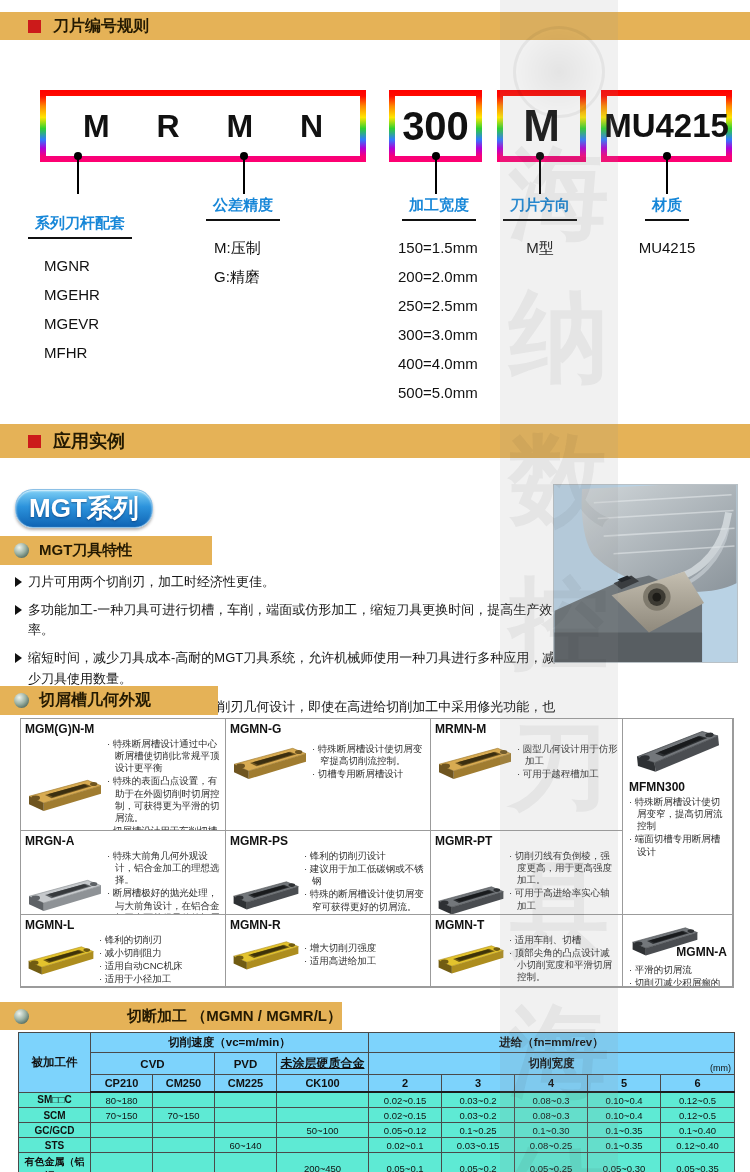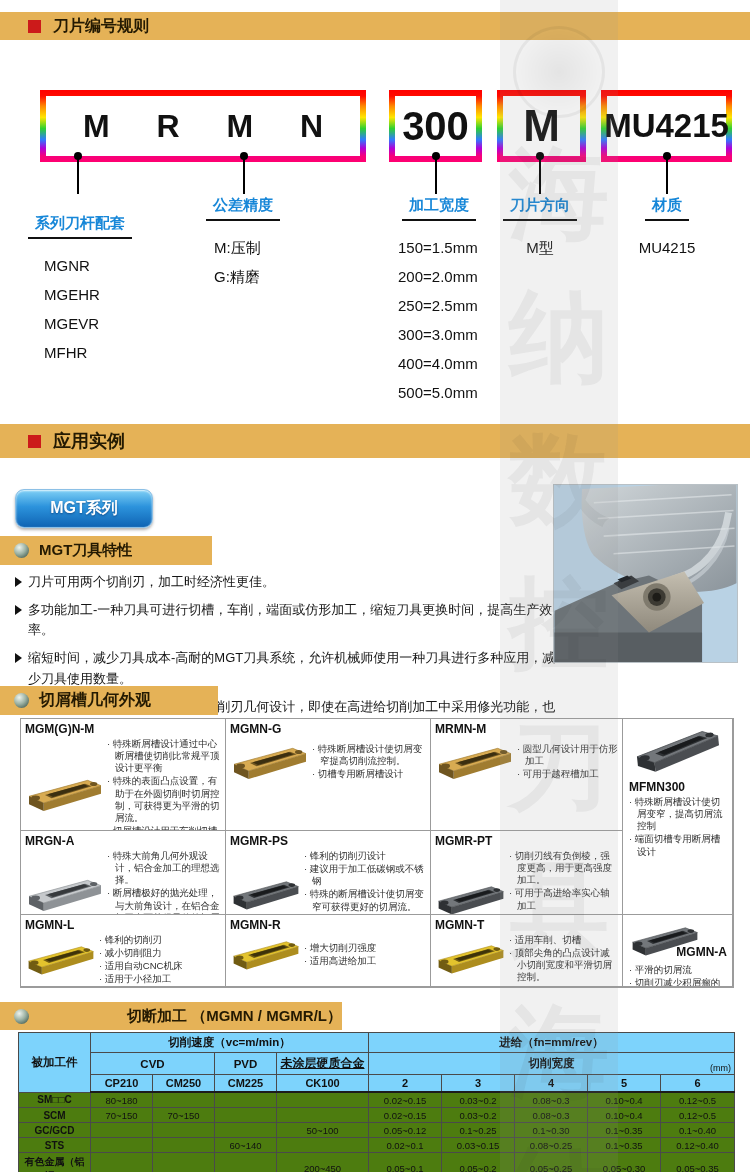--- a/index.html
+++ b/index.html
@@ -42,24 +42,24 @@
           border-bottom:2px solid #111;padding:0 7px 4px;}
   .fvalues{list-style:none;margin:12px 0 0;padding:0;text-align:left;font-size:15px;color:#111;}
   .fvalues li{line-height:29px;}
   .field-0{left:18px;width:124px;margin-top:18px;} .field-0 .fvalues{padding-left:26px;}
   .field-1{left:186px;width:114px;} .field-1 .fvalues{padding-left:28px;}
   .field-2{left:384px;width:110px;} .field-2 .fvalues{padding-left:14px;}
   .field-3{left:503px;width:74px;} .field-3 .fvalues{text-align:center;}
   .field-4{left:622px;width:90px;} .field-4 .fvalues{text-align:center;}
 
   
-  .mgt-btn{position:absolute;left:15px;top:489px;width:136px;height:37px;border-radius:9px;
+  .mgt-btn{position:absolute;left:15px;top:489px;width:136px;height:37px;border-radius:18px;
            background:linear-gradient(180deg,#7fd0f6 0%,#2c93dc 45%,#0f64b4 100%);
            border:1px solid #8cc0e6;box-shadow:0 2px 3px rgba(0,0,0,.3), inset 0 1px 2px rgba(255,255,255,.8);
-           color:#fff;font-weight:bold;font-size:16px;display:flex;align-items:center;justify-content:center;
+           color:#fff;font-weight:bold;font-size:26px;display:flex;align-items:center;justify-content:center;
            text-shadow:0 1px 2px rgba(0,30,80,.5);cursor:pointer;}
 
   
   .features{position:absolute;left:15px;top:572px;width:545px;}
   .feat-item{display:flex;margin-bottom:8px;font-size:13px;line-height:1.55;color:#141414;}
   .arrow-icon{flex:none;width:0;height:0;border-left:7px solid #111;
               border-top:5px solid transparent;border-bottom:5px solid transparent;
               margin:5px 6px 0 0;}
 
   
@@ -89,21 +89,21 @@
 
   
   .cut-table{position:absolute;left:18px;top:1032px;}
   .cut-table table{border-collapse:collapse;width:717px;table-layout:fixed;}
   .cut-table th,.cut-table td{border:1px solid #4a4a4a;}
   .cut-table th{background:#7dd3fc;font-weight:bold;font-size:11.5px;color:#111;padding:2px 1px;}
   .cut-table th.uncoat{font-size:12px;text-decoration:underline;}
   .cut-table th.width-hdr{position:relative;}
   .cut-table th .mm{position:absolute;right:3px;bottom:1px;font-size:9px;font-weight:normal;}
   .cut-table tr.grade th{border-bottom:2px solid #1c1c1c;font-size:11px;}
-  .cut-table td{font-size:9.5px;text-align:center;padding:1.5px 2px;color:#111;background:#4d7c0f;}
+  .cut-table td{font-size:9.5px;text-align:center;padding:1.5px 2px;color:#111;background:#5eead4;}
   .cut-table td.rname{font-weight:bold;font-size:10px;}
 
   
   .wm{position:absolute;left:500px;top:0;width:118px;height:1172px;z-index:30;
       background:rgba(150,150,150,0.13);pointer-events:none;overflow:hidden;text-align:center;}
   .wm-logo{width:86px;height:86px;border-radius:50%;border:3px solid rgba(0,0,0,0.05);
            margin:26px auto 0;background:radial-gradient(rgba(0,0,0,0.05),transparent 70%);}
   .wm-text{font-size:100px;font-weight:bold;color:rgba(40,40,40,0.055);line-height:143px;
            margin-top:4px;word-break:break-all;}
 </style>

